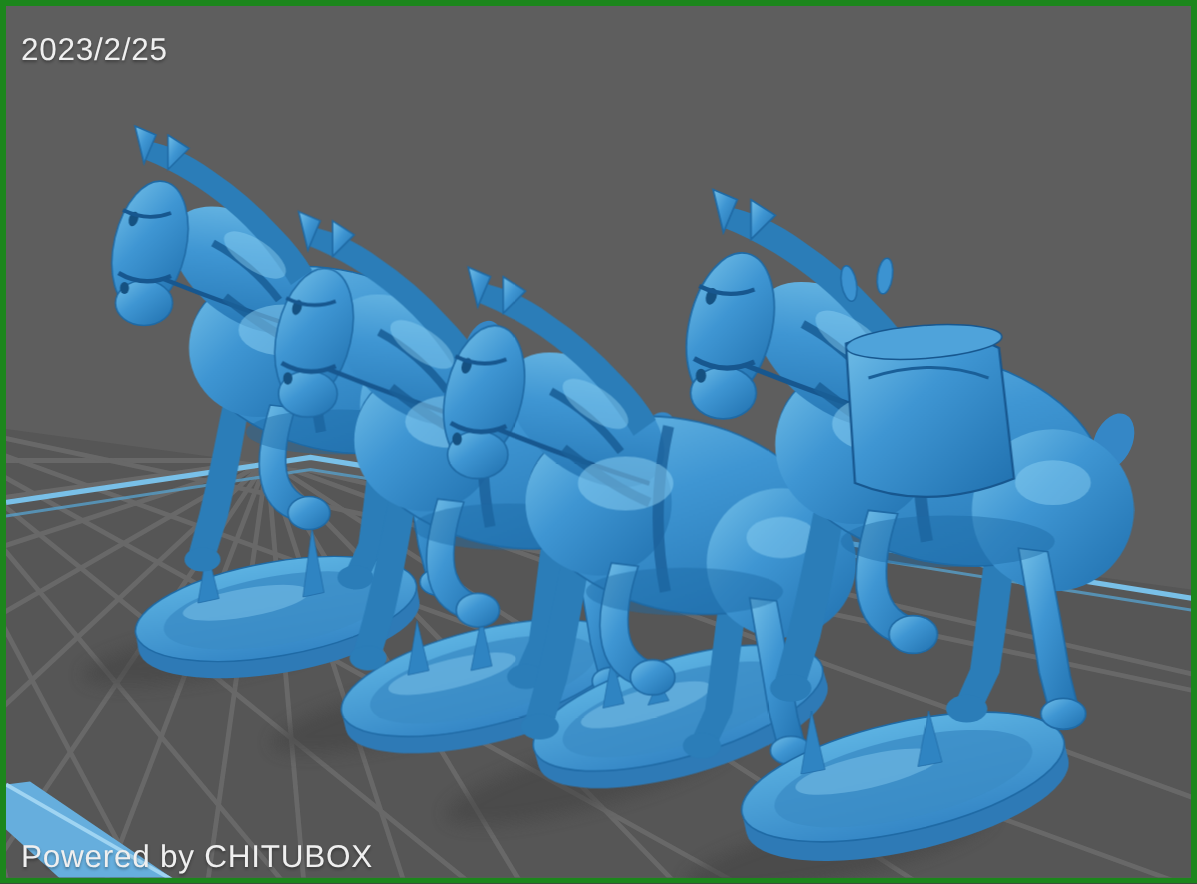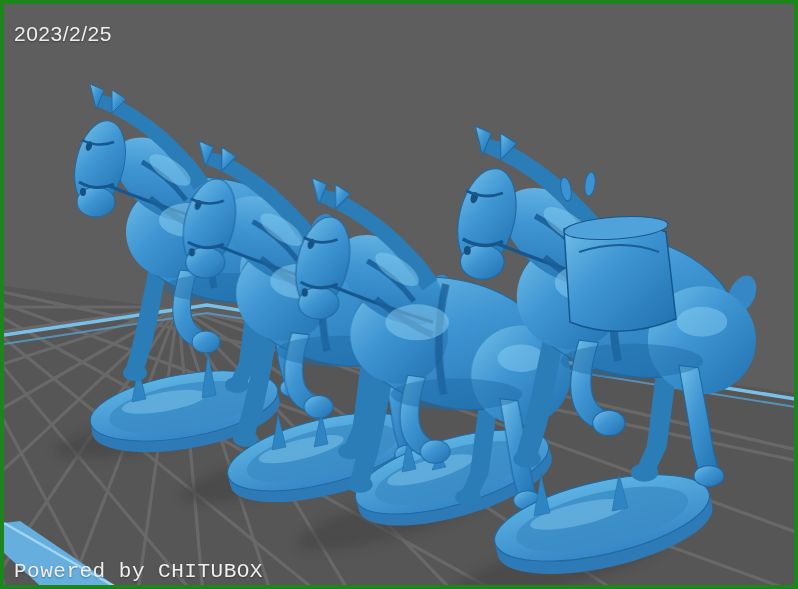--- a/index.html
+++ b/index.html
@@ -7,21 +7,21 @@
     position:relative;width:798px;height:589px;box-sizing:border-box;
     border:4px solid #1c861c;overflow:hidden;background:#5e5e5e;
   }
   .viewport{position:absolute;inset:0;}
   .viewport svg{display:block;}
   .overlay-text{
     position:absolute;color:#efefef;letter-spacing:0.5px;
     text-shadow:0 1px 2px rgba(0,0,0,0.35);pointer-events:none;white-space:nowrap;
   }
   .date-label{left:10px;top:18px;font-size:21px;}
-  .watermark{left:10px;top:556px;font-size:21px;font-family:Liberation Mono, monospace;}
+  .watermark{left:10px;top:556px;font-size:21px;}
 </style>
 </head>
 <body>
 
 <div class="stage">
   <div class="viewport">
     <svg width="798" height="589" viewBox="0 0 798 589" xmlns="http://www.w3.org/2000/svg">
       <defs>
         <linearGradient id="hg" x1="0" y1="0" x2="1" y2="1">
           <stop offset="0" stop-color="#74c0e8"></stop>

